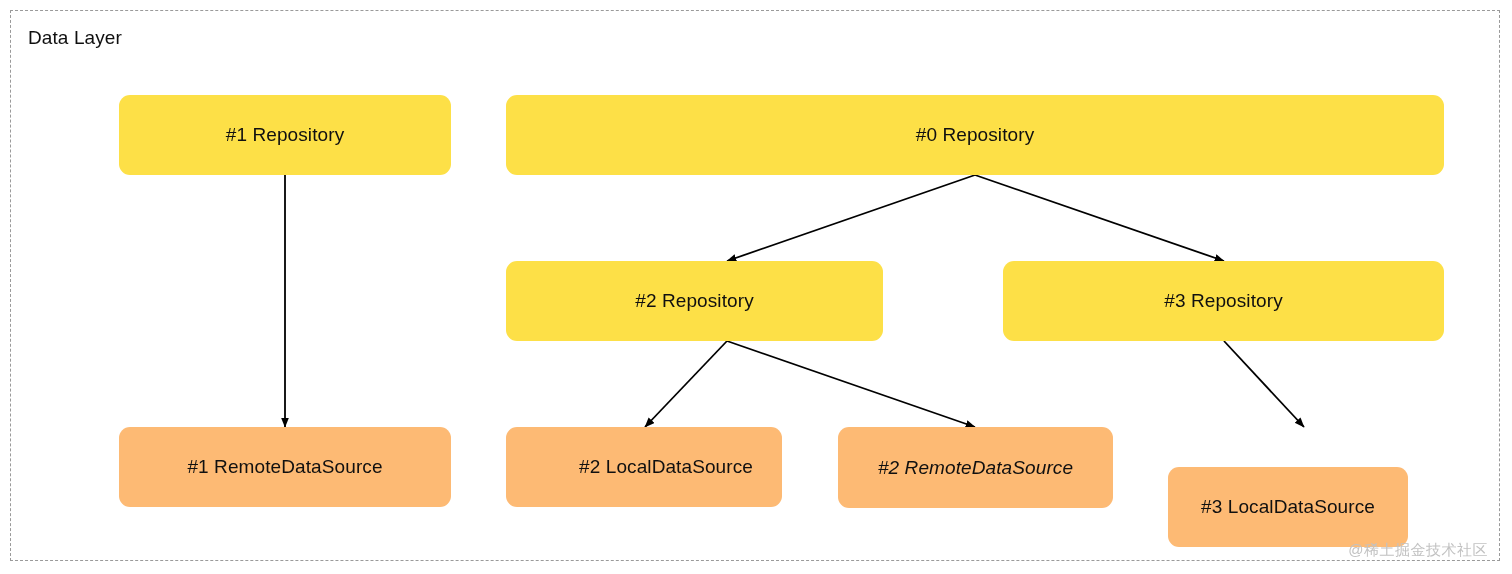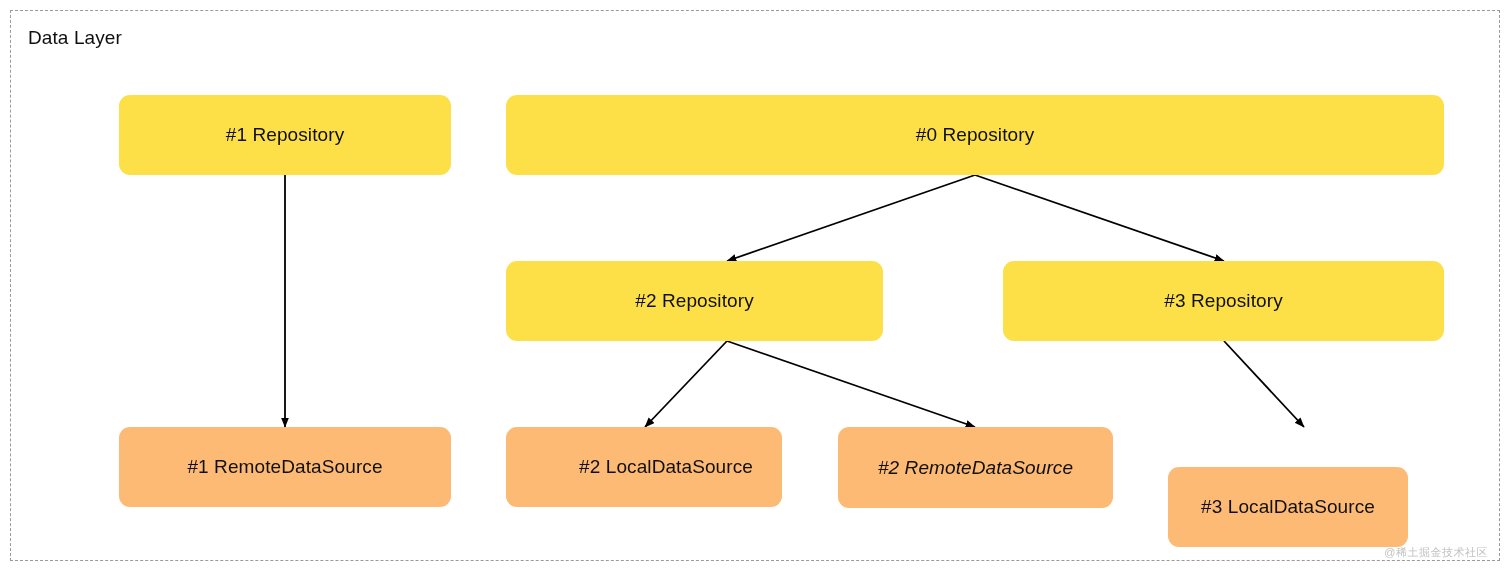--- a/index.html
+++ b/index.html
@@ -59,21 +59,21 @@
     top: 0;
     width: 1512px;
     height: 574px;
     pointer-events: none;
     overflow: visible;
   }
   .watermark {
     position: absolute;
     right: 24px;
     bottom: 14px;
-    font-size: 11px;
+    font-size: 15px;
     color: #c2c2c2;
     white-space: nowrap;
     letter-spacing: 0.5px;
   }
 </style>
 </head>
 <body>
 
 <div id="canvas">
 

